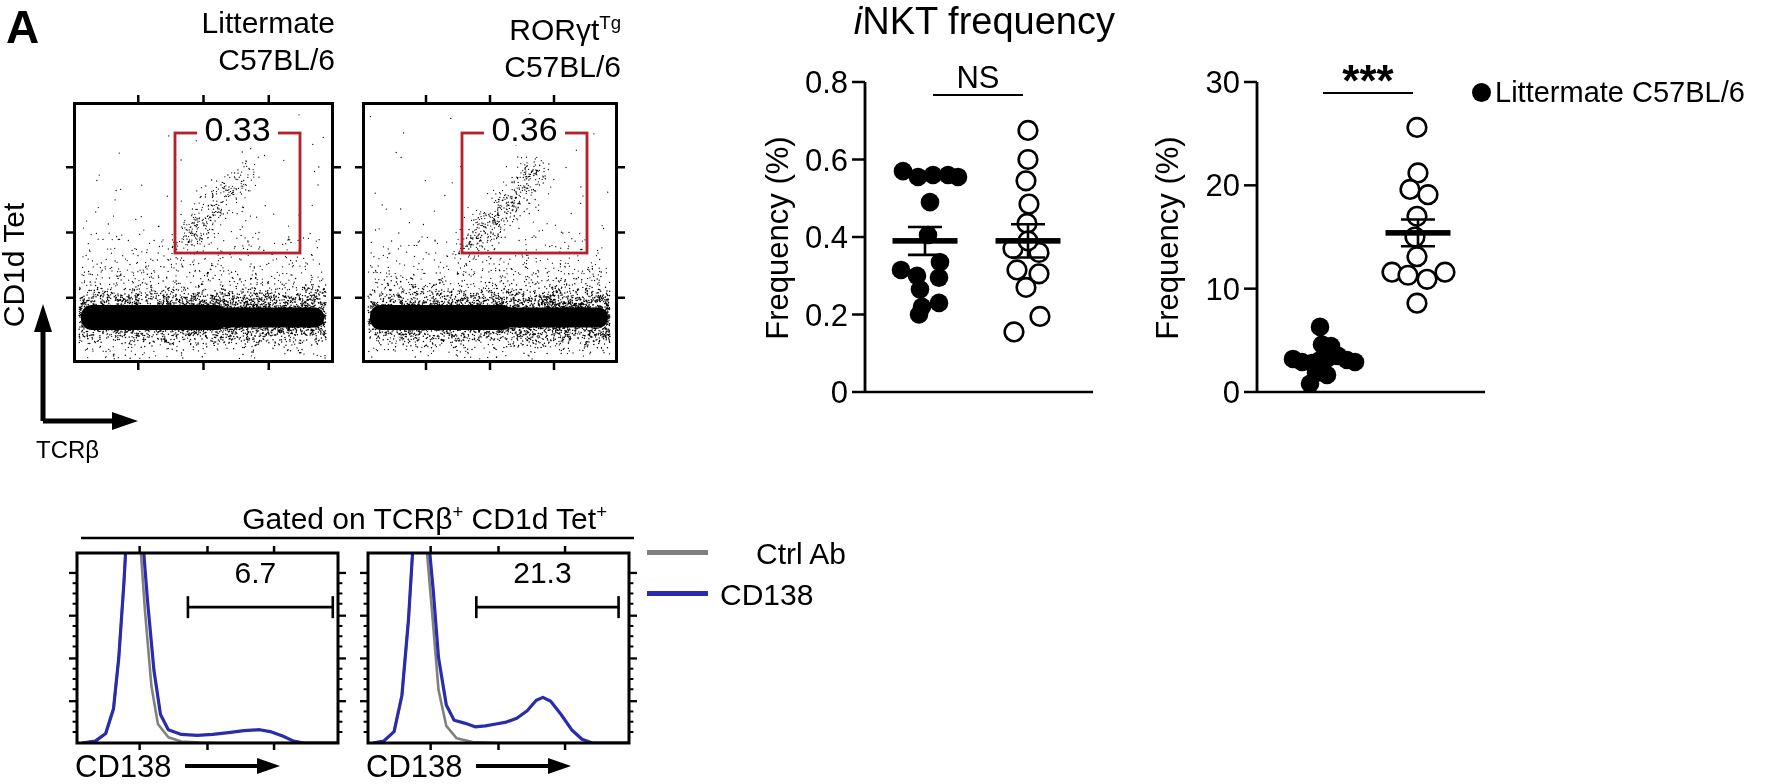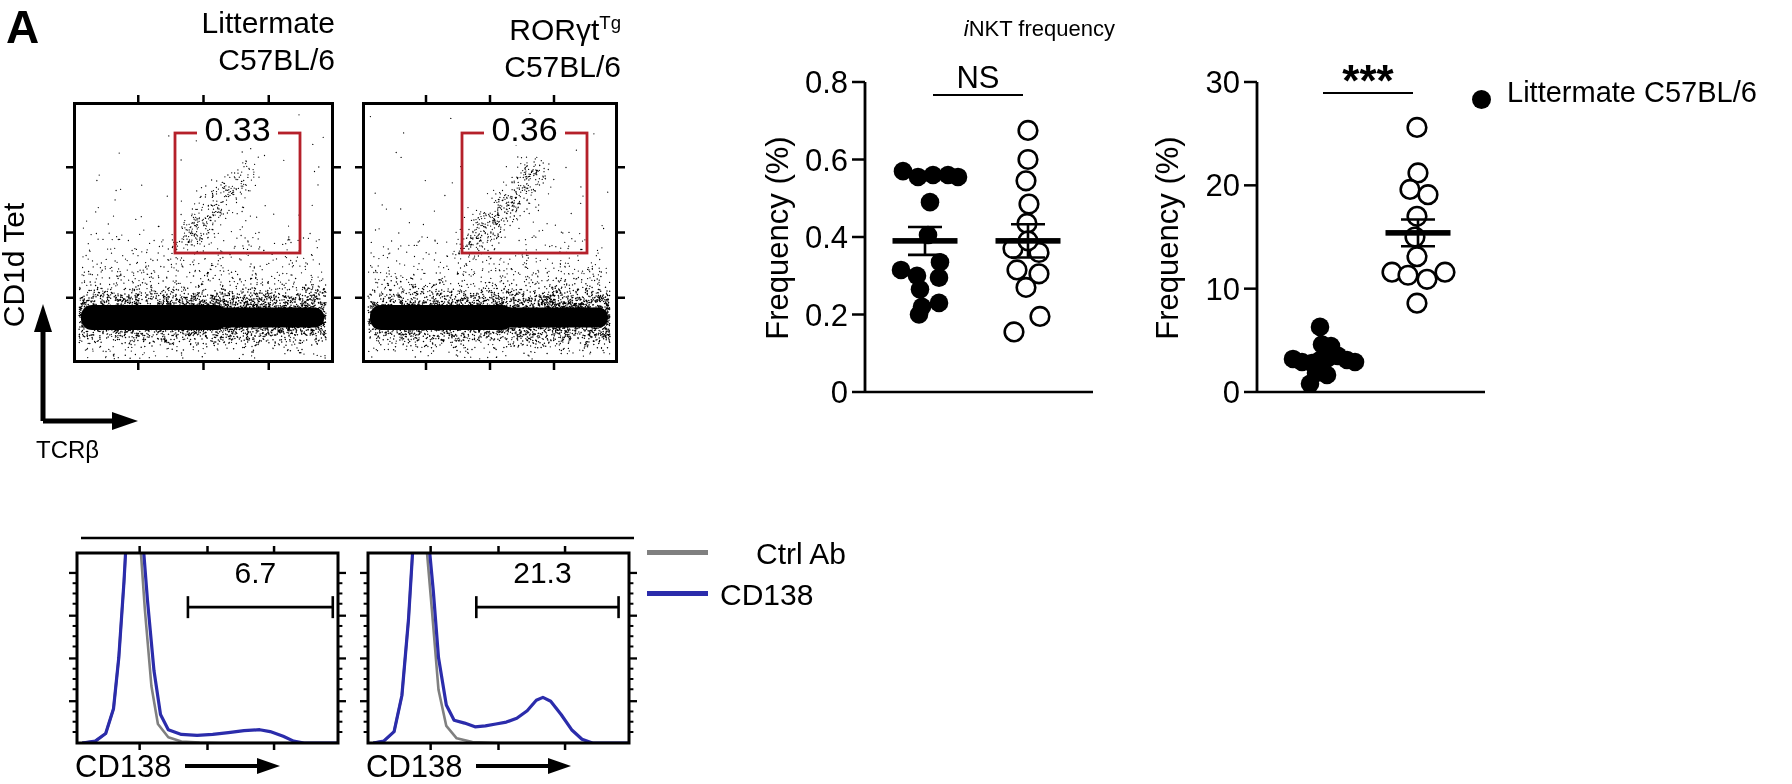--- a/index.html
+++ b/index.html
@@ -9,22 +9,22 @@
   .ctr{text-align:right}
   .sup{font-size:62%;vertical-align:super}
   .ital{font-style:italic}
   svg{overflow:visible}
   svg text{font-family:"Liberation Sans",sans-serif;fill:#000}
   #panel-a{left:6px;top:0px;font-size:46px;font-weight:bold}
   .flow-title{top:4px;width:262px;font-size:30px;line-height:37px}
   #cd1d-label{left:-97px;top:248px;width:222px;height:34px;font-size:30px;
               transform:rotate(-90deg);text-align:center}
   #tcrb-label{left:36px;top:436px;font-size:24px}
-  .chart-title{top:16px;width:300px;font-size:22px}
-  .legend-row{display:flex;align-items:flex-end;gap:16px;font-size:29px}
+  .chart-title{top:0;width:300px;font-size:38px}
+  .legend-row{display:flex;align-items:center;gap:4px;font-size:29px}
   .dot-filled{width:19px;height:19px;border-radius:50%;background:#000;flex:0 0 auto}
   .dot-open{width:14px;height:14px;border-radius:50%;background:#fff;border:2.5px solid #000;flex:0 0 auto}
   #hist-header{left:107px;top:501px;width:500px;font-size:30px}
   .hist-xlab{top:749px;font-size:31px}
   .legend-swatch{width:61px;height:5px}
   .hist-legend-label{font-size:30px}
 </style>
 </head>
 <body>
 
@@ -204,20 +204,21 @@
           <rect x="685.5" y="230.06666666666663" width="65" height="5.6" fill="#000"></rect>
         </g>
       </g>
     </svg>
 
   <div class="abs legend-row" style="left:1472px;top:76px">
     <span class="dot-filled"></span>
     <span>Littermate C57BL/6</span>
   </div>
 
+  <div class="abs ctr" id="hist-header"><span>Gated on TCRβ</span><span class="sup">+</span><span> CD1d Tet</span><span class="sup">+</span></div>
 
   <svg class="abs" id="hist-svg" style="left:40px;top:530px" width="700" height="254">
       <line x1="41" y1="8" x2="594" y2="8" stroke="#000" stroke-width="2.5"></line>
       <defs>
         <clipPath id="clip1">
           <rect x="37" y="23" width="261" height="190"></rect>
         </clipPath>
         <clipPath id="clip2">
           <rect x="328" y="23" width="261" height="190"></rect>
         </clipPath>

